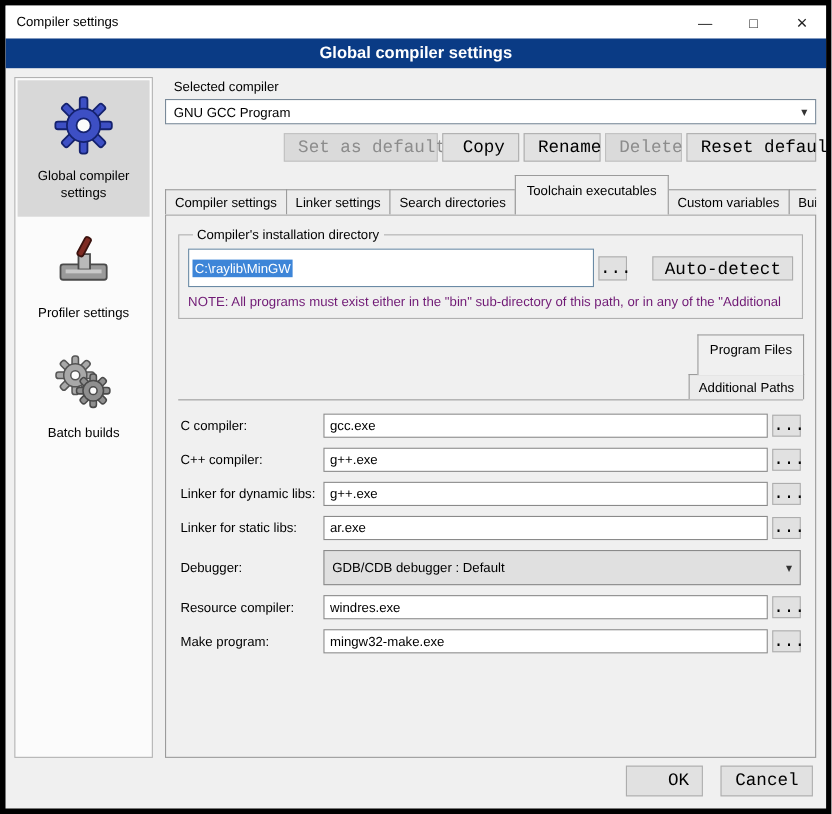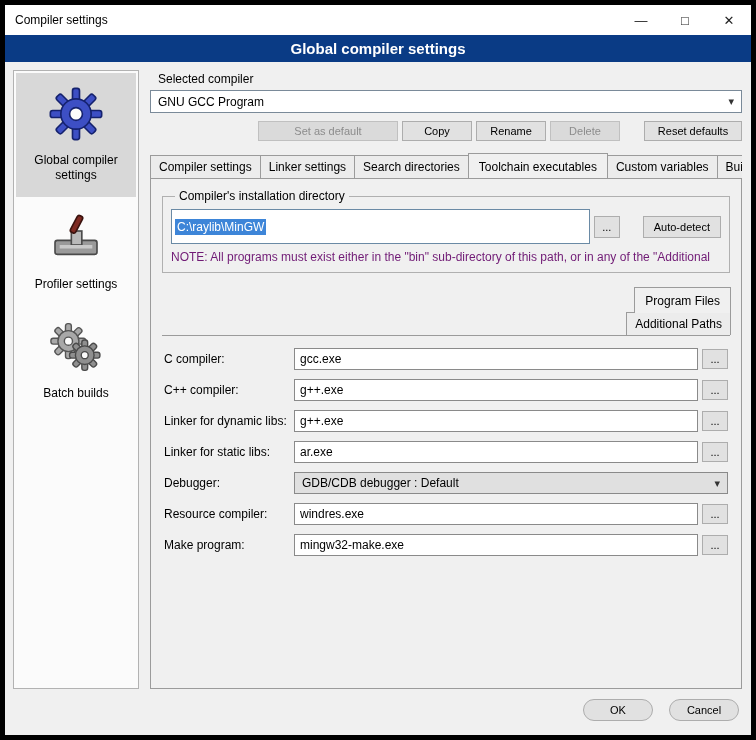--- a/index.html
+++ b/index.html
@@ -33,33 +33,33 @@
   .side-icon { width:58px; height:58px; display:flex; align-items:center; justify-content:center; }
 
   
   .main { flex:1; display:flex; flex-direction:column; min-width:0; }
   .sec-label { margin:2px 0 4px 8px; }
 
   .select { border:1px solid #7a8a99; background:#fff; height:23px; display:flex;
             align-items:center; padding:0 7px; }
   .select .chev { margin-left:auto; font-size:11px; color:#333; }
 
-  .btn { background:#e1e1e1; border:1px solid #adadad; font-family:Liberation Sans, sans-serif; font-size:11px;
-         padding:3px 12px; white-space:nowrap; }
+  .btn { background:#e1e1e1; border:1px solid #adadad; font-family:Liberation Mono, monospace; font-size:16px;
+         padding:3px 12px; white-space:nowrap;text-align:right; }
   .btn.disabled { color:#8c8c8c; background:#dadada; border-color:#c0c0c0; }
   .btn-row { display:flex; gap:4px; margin:8px 0 12px; align-items:center; }
   .btn-setdefault { margin-left:108px; min-width:140px; }
   .btn-copy, .btn-rename, .btn-delete { min-width:70px; }
   .btn-reset { margin-left:auto; min-width:98px; }
 
   
   .tabs { display:flex; align-items:flex-end; position:relative; z-index:2; overflow:hidden; }
   .tab { padding:4px 8px 4px; border:1px solid #9b9b9b; border-bottom:none; background:#ececec;
          margin-right:-1px; white-space:nowrap; }
-  .tab.active { background:#f0f0f0; padding:6px 10px 5px; margin-bottom:-1px; position:relative; }
+  .tab.active { background:#f0f0f0; padding:6px 10px 16px; margin-bottom:-1px; position:relative; }
 
   .tabpanel { flex:1; border:1px solid #9b9b9b; background:#f0f0f0; padding:10px 11px;
               display:flex; flex-direction:column; min-height:0; }
 
   
   fieldset.group { border:1px solid #b0b0b0; padding:6px 8px 8px; margin-bottom:14px; }
   fieldset.group legend { font-size:12px; padding:0 4px; margin-left:4px; }
   .dir-row { display:flex; gap:4px; align-items:center; }
   .textfield { flex:1; background:#fff; border:1px solid #6a8aa5; height:35px;
                display:flex; align-items:center; padding:0 3px; overflow:hidden; white-space:nowrap; }
@@ -71,26 +71,26 @@
   
   .subtabs { display:flex; align-items:flex-end; position:relative; z-index:2;flex-direction:column; }
   .subpanel { border-top:1px solid #9b9b9b; padding:12px 2px 0 2px; flex:1; }
 
   
   .frow { display:flex; align-items:center; margin-bottom:9px; }
   .frow-label { width:130px; flex-shrink:0; }
   .frow-input { flex:1; height:22px; border:1px solid #8a8a8a; background:#fff;
                 padding:0 5px; font-family:inherit; font-size:12px; }
   .frow-browse { width:26px; height:20px; padding:0; margin-left:4px; }
-  .frow-select { flex:1; background:#e0e0e0; border:1px solid #8a8a8a; height:22px; }
+  .frow-select { flex:1; background:#e0e0e0; border:1px solid #8a8a8a; height:32px; }
 
   
   .footer { height:42px; flex-shrink:0; display:flex; justify-content:flex-end;
             align-items:center; gap:16px; padding:0 12px 8px 0; }
-  .footer .btn { min-width:70px; padding:4px 12px;border-radius:11px; }
+  .footer .btn { min-width:70px; padding:4px 12px; }
 </style>
 </head>
 <body>
 
 <div class="window">
 
   <div class="titlebar">
     <span class="title">Compiler settings</span>
     <div class="win-controls">
       <button class="win-btn">—</button>

